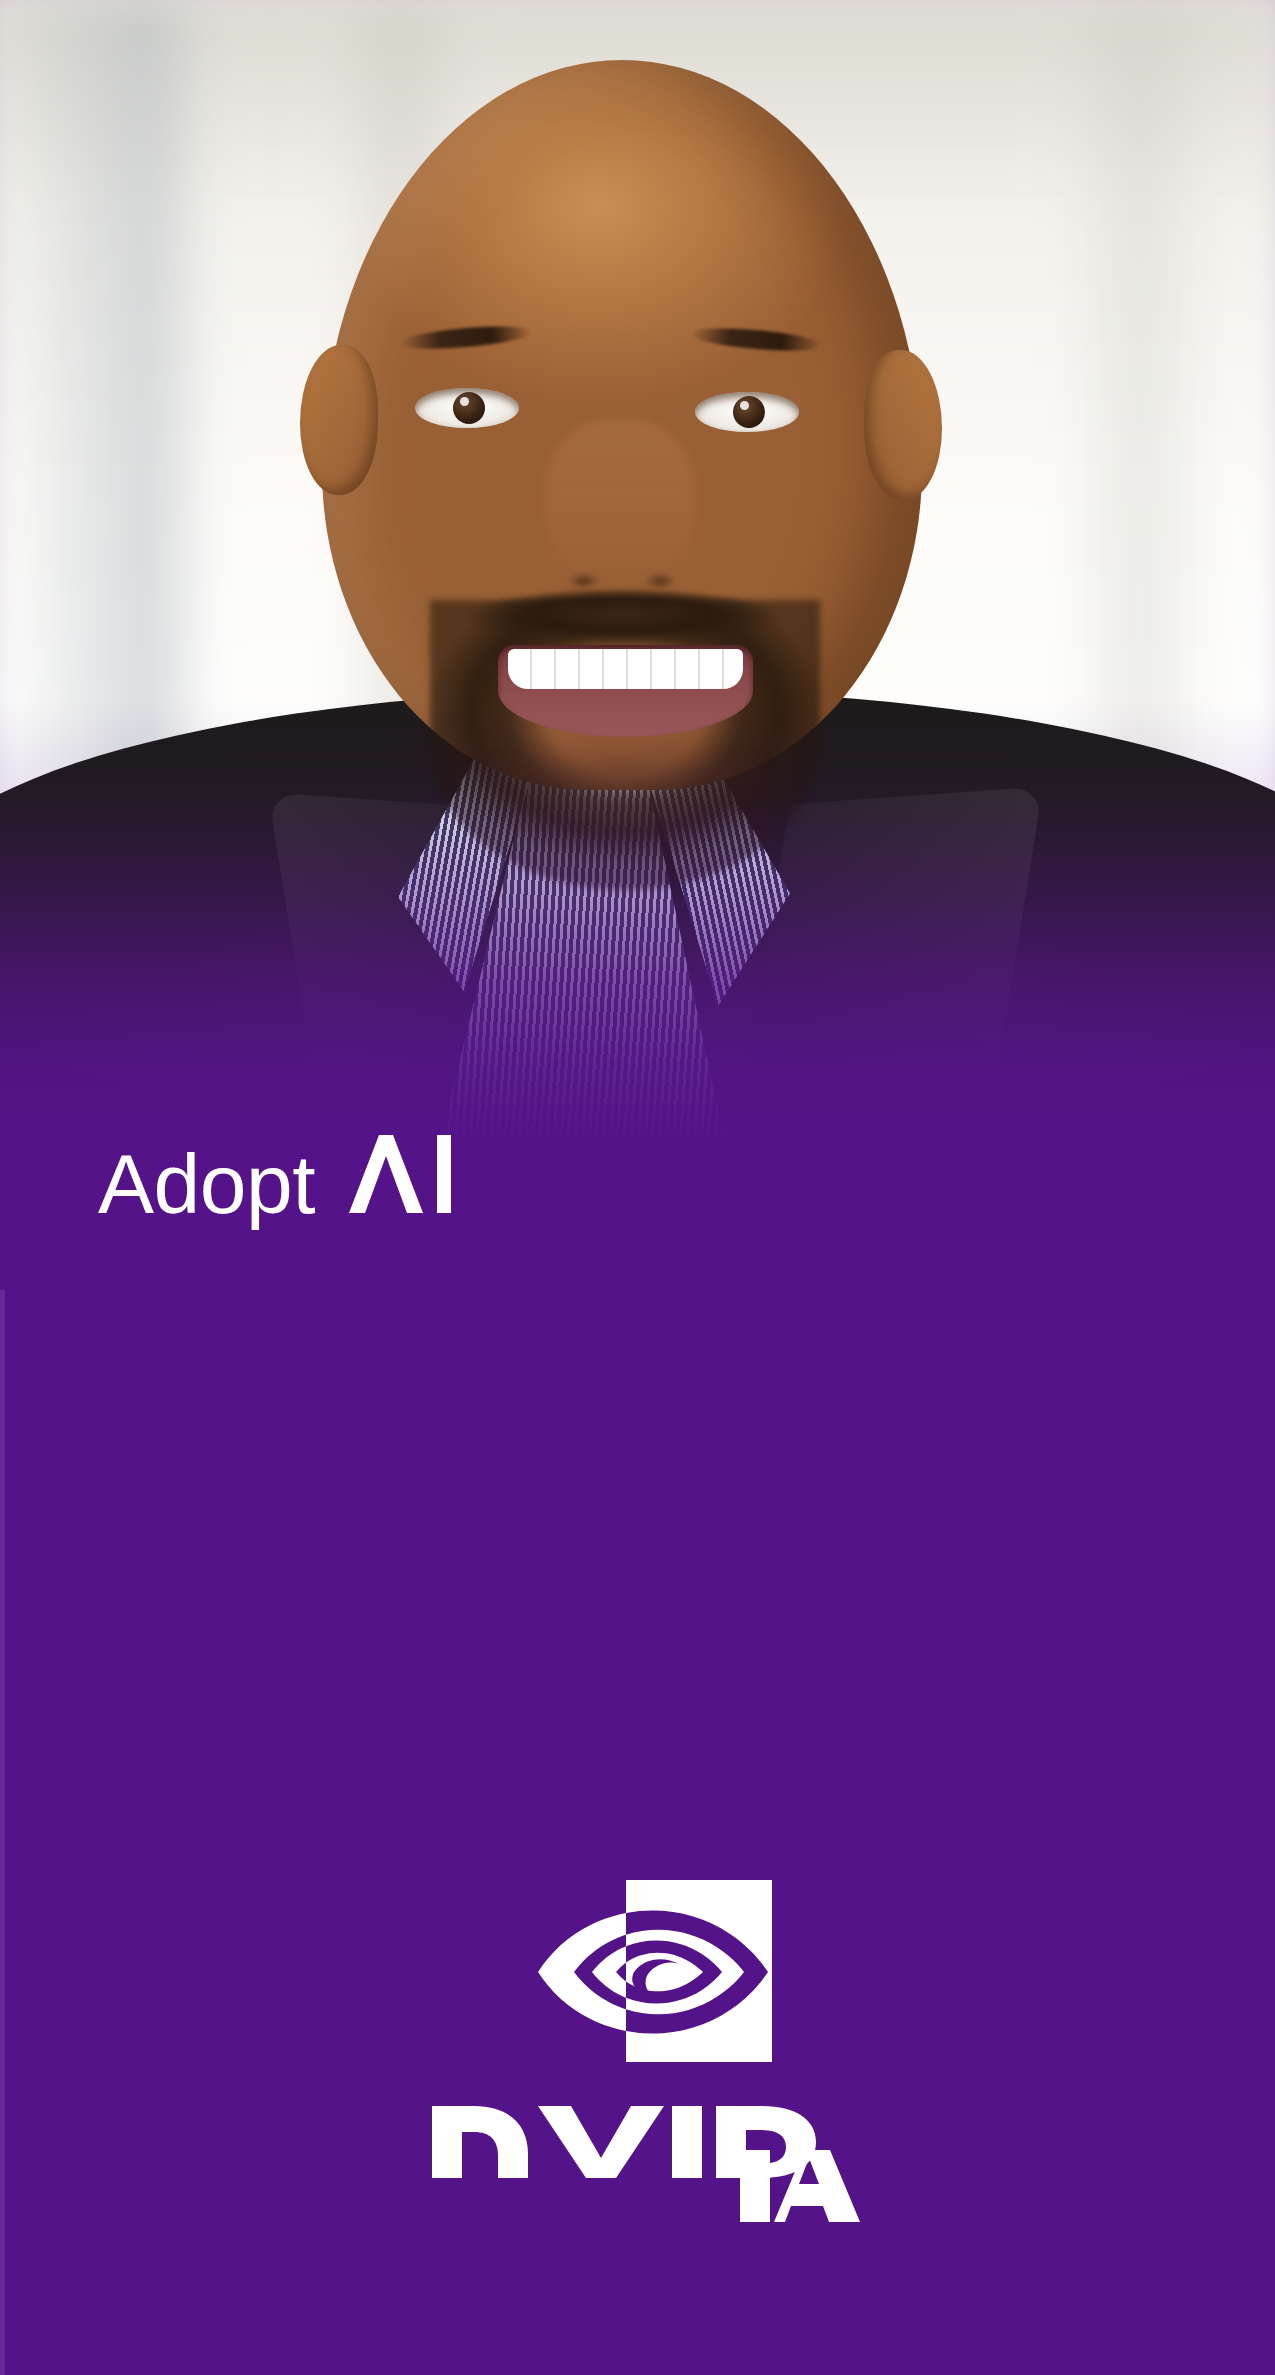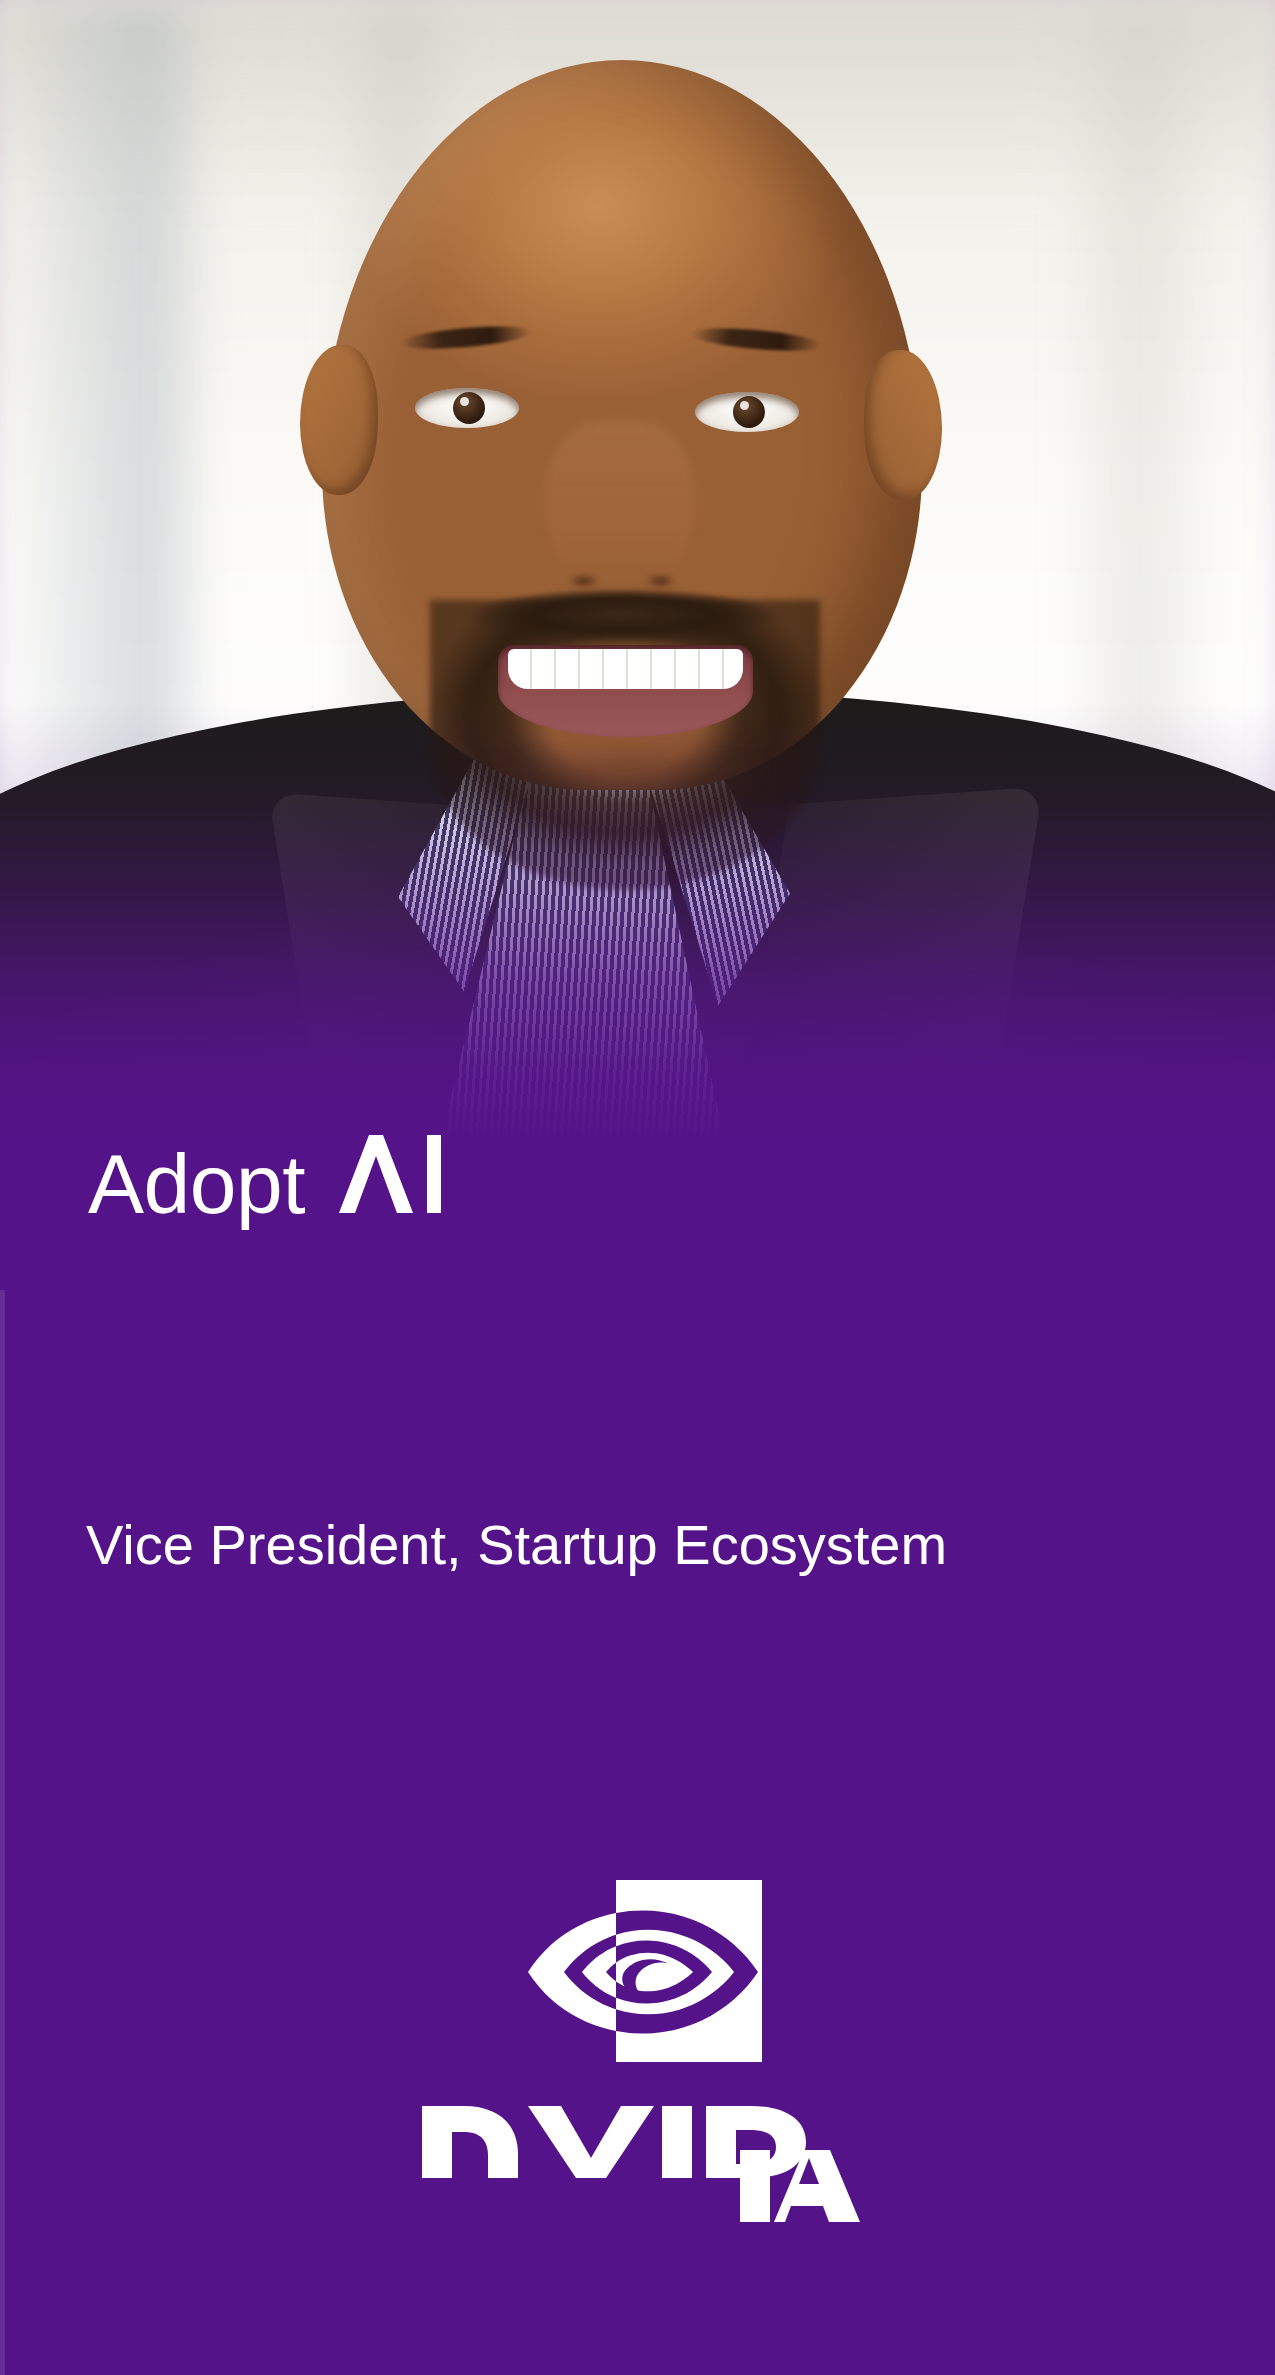--- a/index.html
+++ b/index.html
@@ -191,21 +191,21 @@
     position:absolute; left:0; top:1160px; width:1275px; height:1215px;
     background:#551389;
   }
   
   .edge{
     position:absolute; left:0; top:1290px; width:5px; height:1085px;
     background:rgba(255,255,255,.10);
   }
 
   
-  .content{position:absolute; left:4px; top:0; width:1067px; height:2375px;}
+  .content{position:absolute; left:14px; top:0; width:1067px; height:2375px;}
 
   .logo-adopt{
     position:absolute; left:84px; top:1137px;
     display:flex; align-items:baseline; gap:34px;
     color:#ffffff;
   }
   .logo-word{
     font-size:84px; font-weight:300; letter-spacing:-0.5px; line-height:1;
     color:#fff;
   }
@@ -287,21 +287,20 @@
         <svg width="104" height="78" viewBox="0 0 104 78" aria-hidden="true">
 
           <polygon points="30,0 44,0 74,78 58,78 37,21 16,78 0,78" fill="#ffffff"></polygon>
 
           <rect x="88" y="0" width="14" height="78" fill="#ffffff"></rect>
         </svg>
       </span>
     </div>
 
 
-    <div class="speaker-title">Vice President, Startup Ecosystem</div>
 
     <div class="nvidia">
 
       <svg class="nv-eye" width="260" height="222" viewBox="0 0 260 222" aria-hidden="true">
 
         <rect x="104" y="20" width="146" height="182" fill="#ffffff"></rect>
 
         <g>
 
           <path d="M16 112 C60 44 150 34 208 74 C226 86 238 100 246 112

